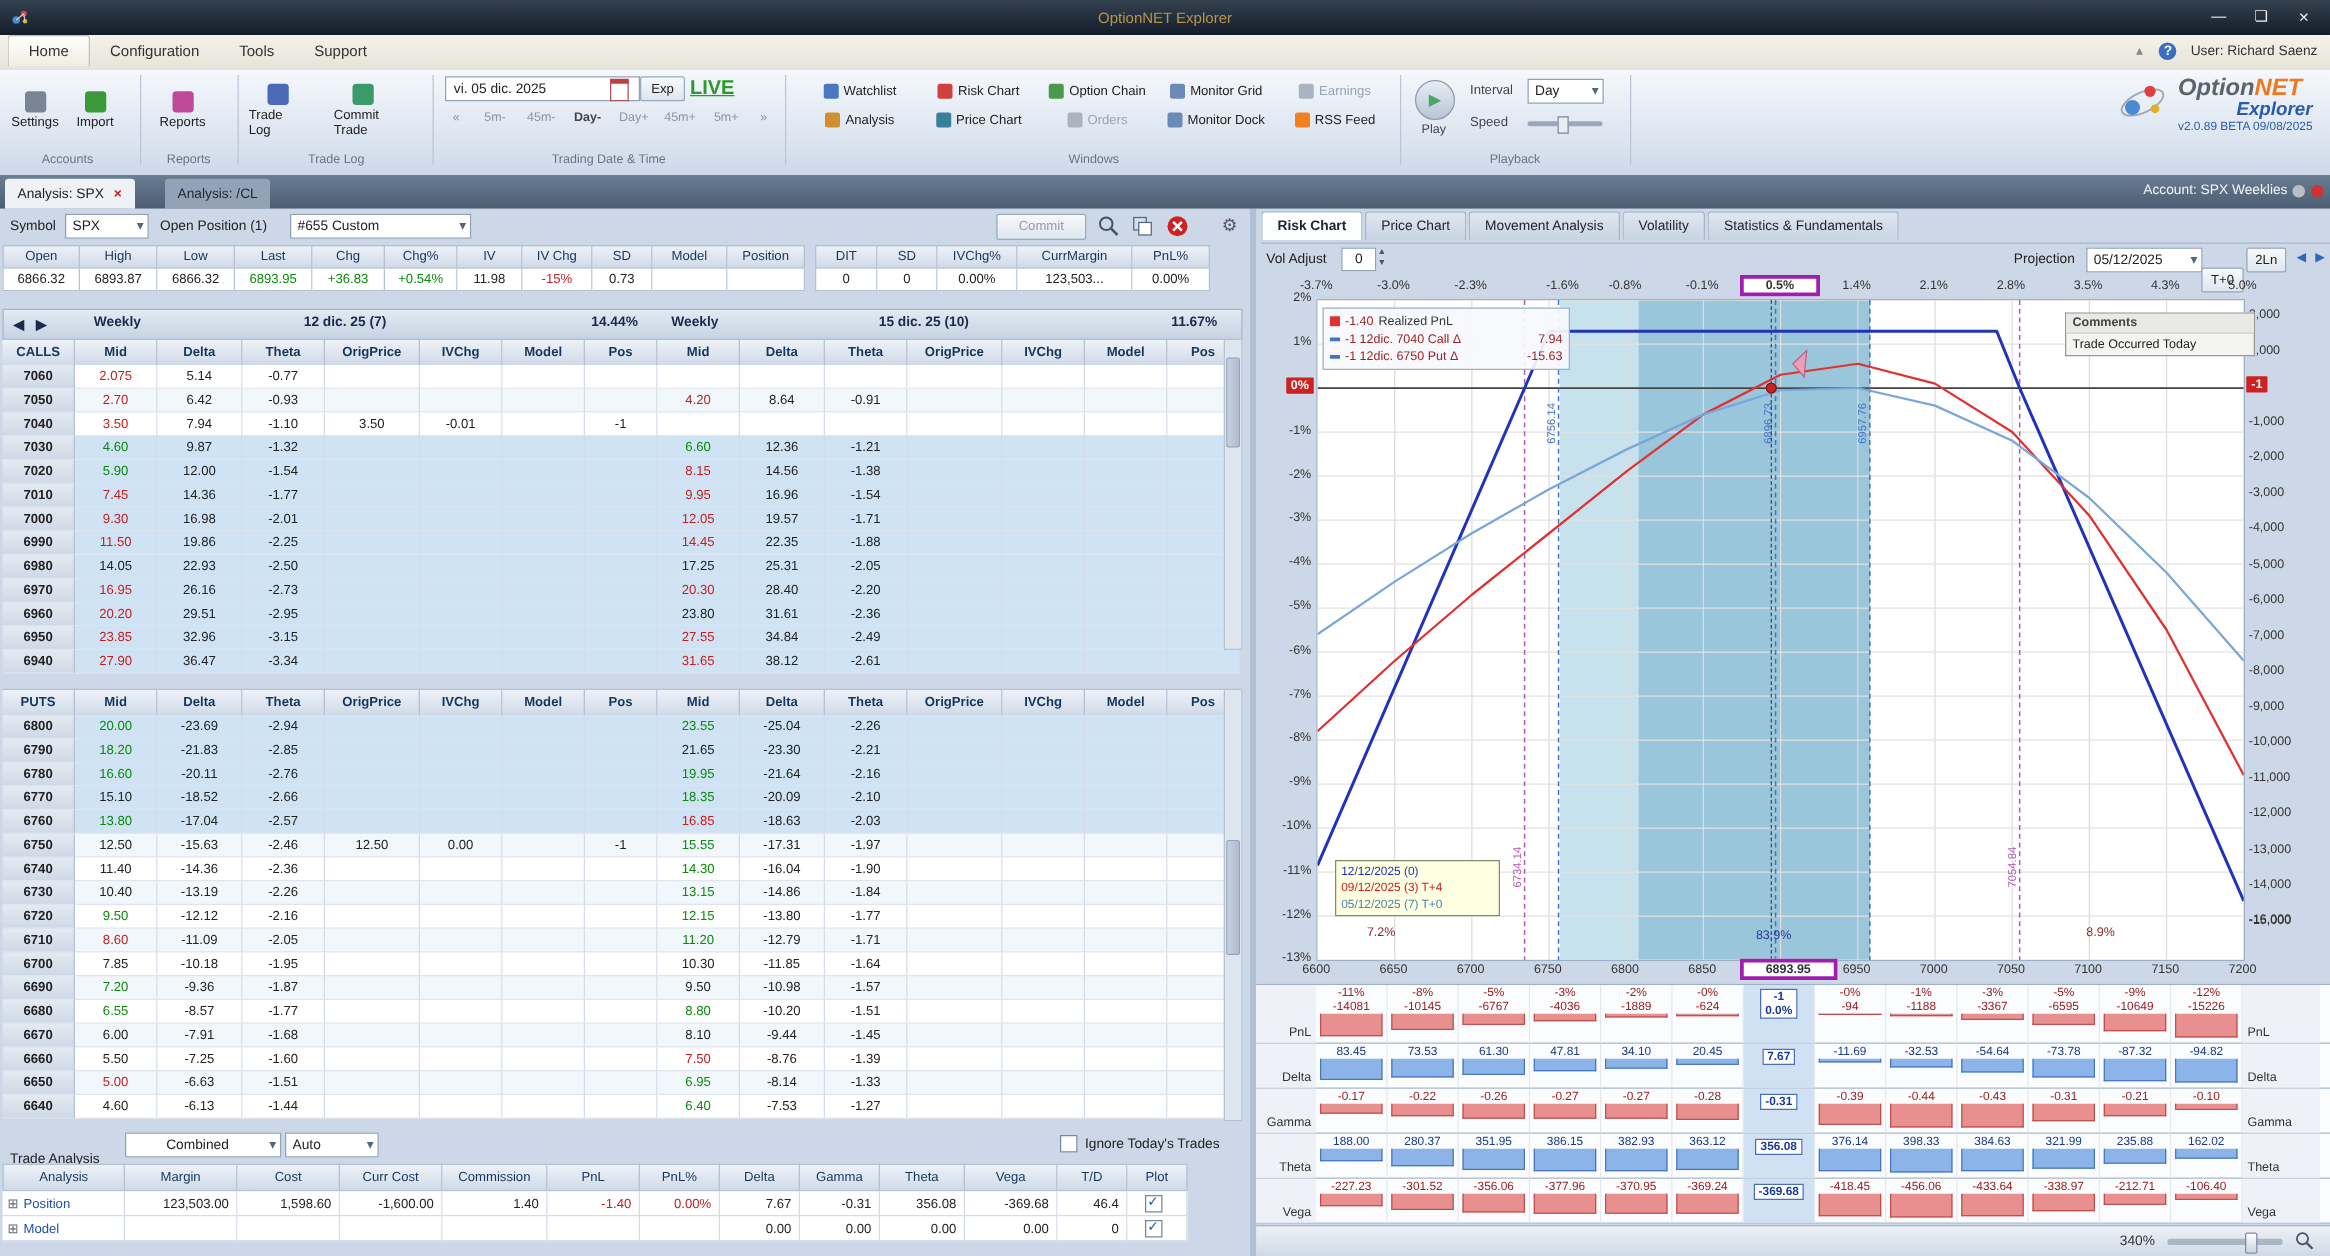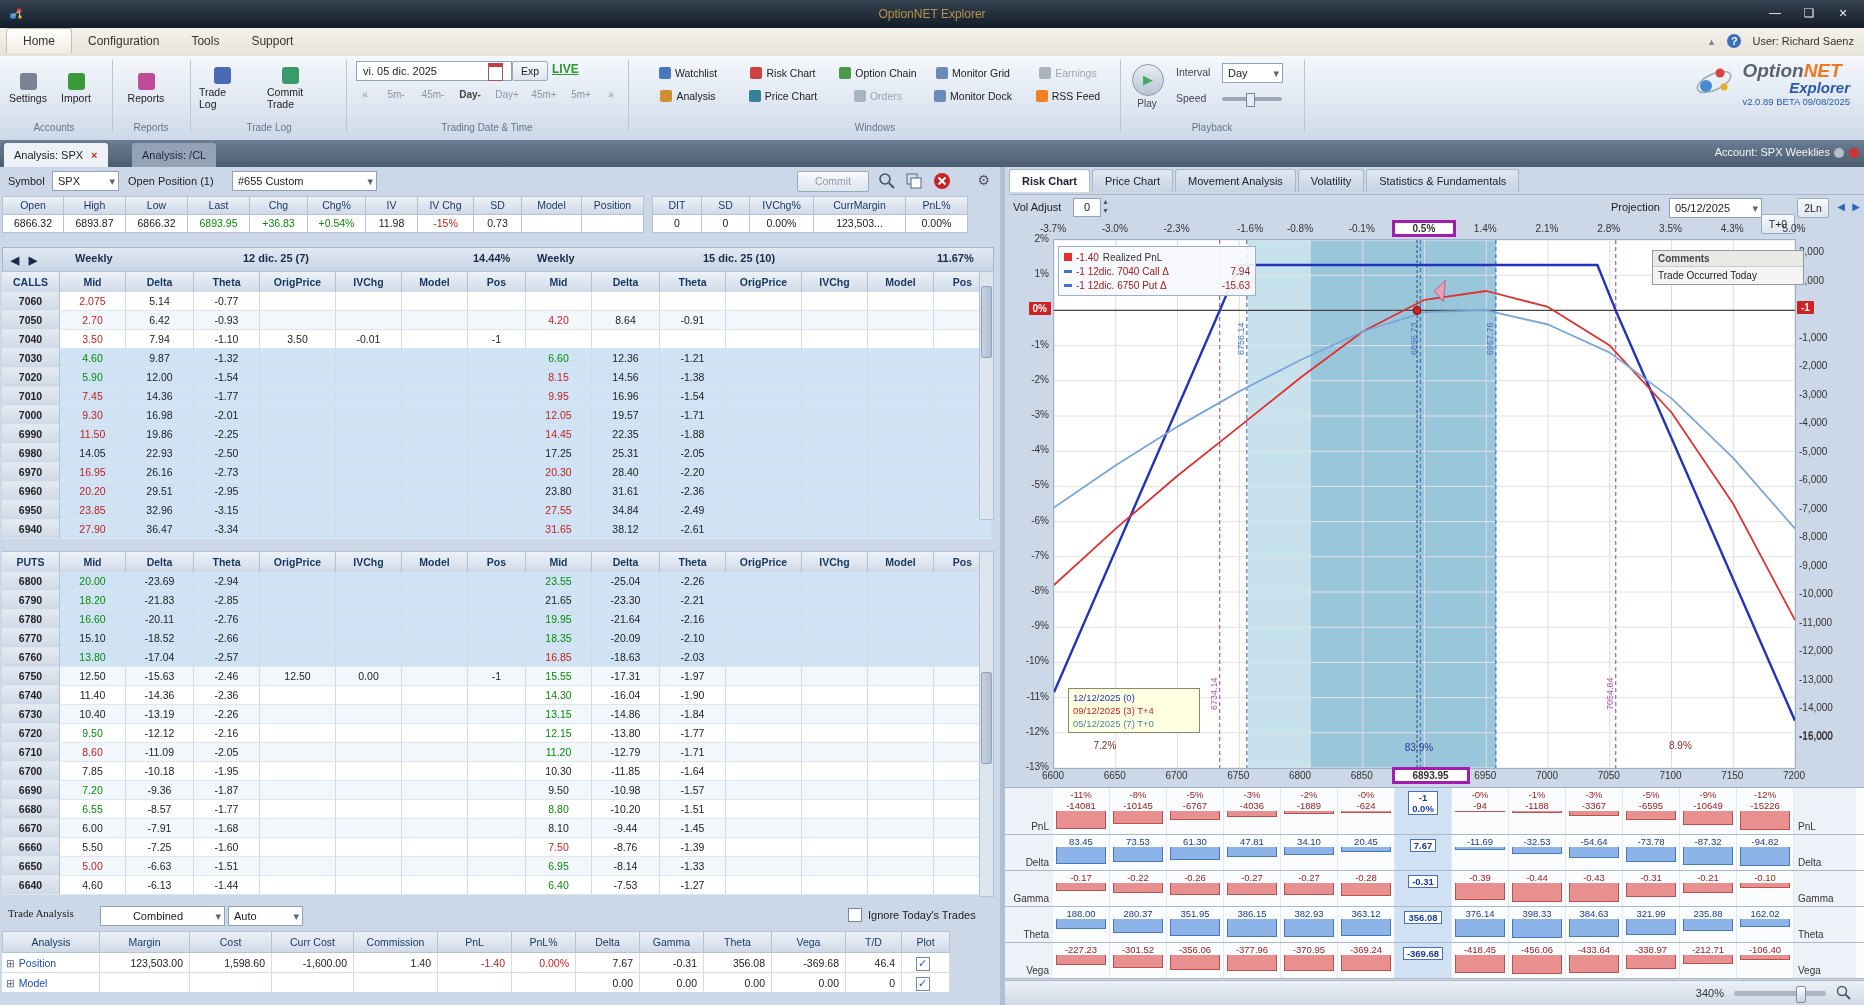--- a/index.html
+++ b/index.html
@@ -153,21 +153,21 @@
       <div class="rlabel" style="left: 1126px; width: 172px;">Playback</div>
       <div class="rsep" style="left: 112px;"></div>
       <div class="rsep" style="left: 190px;"></div>
       <div class="rsep" style="left: 346px;"></div>
       <div class="rsep" style="left: 628px;"></div>
       <div class="rsep" style="left: 1120px;"></div>
       <div class="rsep" style="left: 1304px;"></div>
       <div class="toolfield" style="left: 356px; top: 5px; width: 148px; height: 18px; line-height: 18px; padding-left: 6px;">vi. 05 dic. 2025</div>
       <div style="position: absolute; left: 488px; top: 7px; width: 13px; height: 13px; background: rgb(255, 255, 255); border-width: 4px 1px 1px; border-style: solid; border-color: rgb(192, 64, 64) rgb(170, 85, 85) rgb(170, 85, 85); border-image: initial;"></div>
       <div class="chip" style="position: absolute; left: 512px; top: 5px; width: 34px; height: 18px; line-height: 18px;">Exp</div>
-      <div style="position: absolute; left: 552px; top: 6px; font-weight: bold; color: rgb(42, 154, 42); font-size: 12px; text-decoration: underline;">LIVE</div>
+      <div style="position: absolute; left: 552px; top: 6px; font-weight: bold; color: rgb(42, 154, 42); font-size: 16px; text-decoration: underline;">LIVE</div>
       <div class="stepbtn" style="left: 356px; width: 18px; color: rgb(138, 148, 164);">«</div>
       <div class="stepbtn" style="left: 378px; width: 36px;">5m-</div>
       <div class="stepbtn" style="left: 415px; width: 36px;">45m-</div>
       <div class="stepbtn" style="left: 452px; width: 36px; color: rgb(68, 68, 68); font-weight: bold;">Day-</div>
       <div class="stepbtn" style="left: 489px; width: 36px;">Day+</div>
       <div class="stepbtn" style="left: 526px; width: 36px;">45m+</div>
       <div class="stepbtn" style="left: 563px; width: 36px;">5m+</div>
       <div class="stepbtn" style="left: 602px; width: 18px; color: rgb(138, 148, 164);">»</div>
       <div class="rbtn smallbtn" style="left: 638px; top: 6px; width: 90px;">
         <div class="ic12" style="background: rgb(74, 120, 192);"></div>
@@ -857,21 +857,21 @@
           <div class="plainr "></div>
           <div class="plainr "></div>
           <div class="plainr "></div>
         </div>
       </div>
     <div class="vscroll" style="left:979px;top:384px;height:344px;">
         <div class="vthumb" style="top:120px;height:90px;"></div>
       </div>
 
     <div id="trade-bar">
-      <span style="position:absolute;left:8px;top:4px;font-family:Liberation Serif, serif;">Trade Analysis</span>
+      <span style="position:absolute;left:8px;top:18px;">Trade Analysis</span>
       <div class="select" style="position:absolute;left:100px;top:3px;width:104px;text-align:center;">Combined</div>
       <div class="select" style="position:absolute;left:228px;top:3px;width:54px;">Auto</div>
       <span class="checkbox" style="position:absolute;left:848px;top:5px;"></span>
       <span style="position:absolute;left:868px;top:6px;">Ignore Today's Trades</span>
     </div>
 
     <div id="analysis-grid">
         <div class="angrid">
           <div class="hdrcell h first">Analysis</div>
           <div class="hdrcell h">Margin</div>

